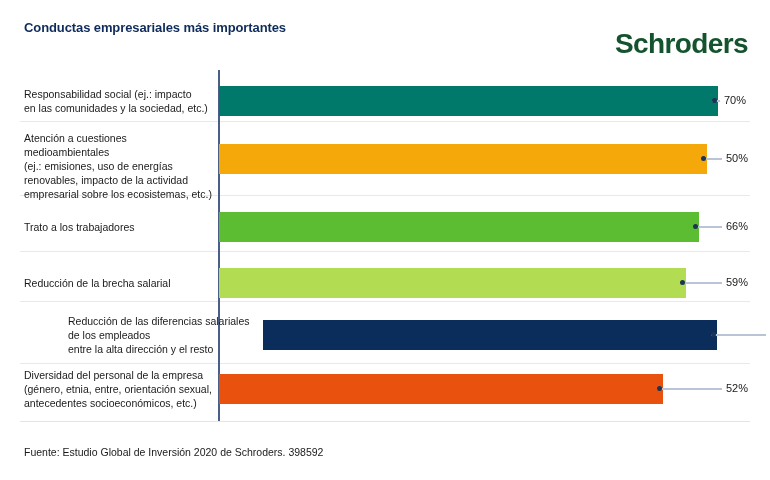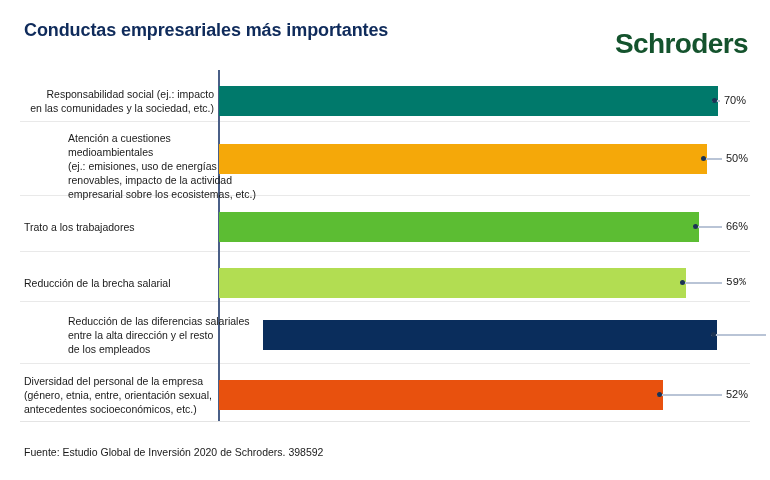--- a/index.html
+++ b/index.html
@@ -20,21 +20,21 @@
   #header {
     position: absolute;
     top: 0; left: 0;
     width: 770px;
     height: 68px;
   }
   #chart-title {
     position: absolute;
     left: 24px;
     top: 20px;
-    font-size: 18px;
+    font-size: 13px;
     font-weight: bold;
     color: #0f2b5b;
     letter-spacing: -0.1px;
     white-space: nowrap;
   }
   #brand-logo {
     position: absolute;
     right: 22px;
     top: 18px;
     font-size: 28px;
@@ -137,31 +137,31 @@
   <div id="grid-container">
       <div class="grid-line" style="top: 51px;"></div>
       <div class="grid-line" style="top: 125px;"></div>
       <div class="grid-line" style="top: 181px;"></div>
       <div class="grid-line" style="top: 231px;"></div>
       <div class="grid-line" style="top: 293px;"></div>
     </div>
   <div id="axis-line"></div>
   <div id="rows">
       <div class="row" style="top: 0px; height: 52px;">
-        <div class="row-label" style="top: 17px; text-align: right;">
+        <div class="row-label" style="top: 17px;">
           <div>Responsabilidad social (ej.: impacto</div>
           <div>en las comunidades y la sociedad, etc.)</div>
         </div>
         <div class="bar" style="top: 16px; width: 499px; background: rgb(0, 121, 107);"></div>
         <div class="leader" style="left: 712px; top: 30px; width: 8px;"></div>
         <div class="leader-dot" style="left: 712px; top: 28px;"></div>
         <div class="value-label" style="left: 724px; top: 24px; text-align: center;">70%</div>
       </div>
       <div class="row" style="top: 52px; height: 74px;">
-        <div class="row-label" style="top: 9px; margin-left: 44px;">
+        <div class="row-label" style="top: 9px;">
           <div>Atención a cuestiones medioambientales</div>
           <div>(ej.: emisiones, uso de energías</div>
           <div>renovables, impacto de la actividad</div>
           <div>empresarial sobre los ecosistemas, etc.)</div>
         </div>
         <div class="bar" style="top: 22px; width: 488px; background: rgb(245, 168, 9);"></div>
         <div class="leader" style="left: 701px; top: 36px; width: 21px;"></div>
         <div class="leader-dot" style="left: 701px; top: 34px;"></div>
         <div class="value-label" style="left: 726px; top: 30px;">50%</div>
       </div>
@@ -174,34 +174,34 @@
         <div class="leader-dot" style="left: 693px; top: 28px;"></div>
         <div class="value-label" style="left: 726px; top: 24px;">66%</div>
       </div>
       <div class="row" style="top: 182px; height: 50px;">
         <div class="row-label" style="top: 24px;">
           <div>Reducción de la brecha salarial</div>
         </div>
         <div class="bar" style="top: 16px; width: 467px; background: rgb(178, 221, 82);"></div>
         <div class="leader" style="left: 680px; top: 30px; width: 42px;"></div>
         <div class="leader-dot" style="left: 680px; top: 28px;"></div>
-        <div class="value-label" style="left: 726px; top: 24px; font-family: Liberation Mono, monospace;">59%</div>
+        <div class="value-label" style="left: 726px; top: 24px;">59%</div>
       </div>
       <div class="row" style="top: 232px; height: 62px; margin-left: 44px;">
         <div class="row-label" style="top: 12px;">
           <div>Reducción de las diferencias salariales</div>
+          <div>de los empleados</div>
           <div>entre la alta dirección y el resto</div>
-          <div>de los empleados</div>
         </div>
         <div class="bar" style="top: 18px; width: 454px; background: rgb(10, 45, 92);"></div>
         <div class="leader" style="left: 667px; top: 32px; width: 55px;"></div>
         <div class="leader-dot" style="left: 667px; top: 30px;"></div>
         <div class="value-label" style="left: 726px; top: 26px;">56%</div>
       </div>
-      <div class="row" style="top: 294px; height: 58px;">
+      <div class="row" style="top: 288px; height: 58px;">
         <div class="row-label" style="top: 10px;">
           <div>Diversidad del personal de la empresa</div>
           <div>(género, etnia, entre, orientación sexual,</div>
           <div>antecedentes socioeconómicos, etc.)</div>
         </div>
         <div class="bar" style="top: 16px; width: 444px; background: rgb(232, 81, 14);"></div>
         <div class="leader" style="left: 657px; top: 30px; width: 65px;"></div>
         <div class="leader-dot" style="left: 657px; top: 28px;"></div>
         <div class="value-label" style="left: 726px; top: 24px;">52%</div>
       </div>

